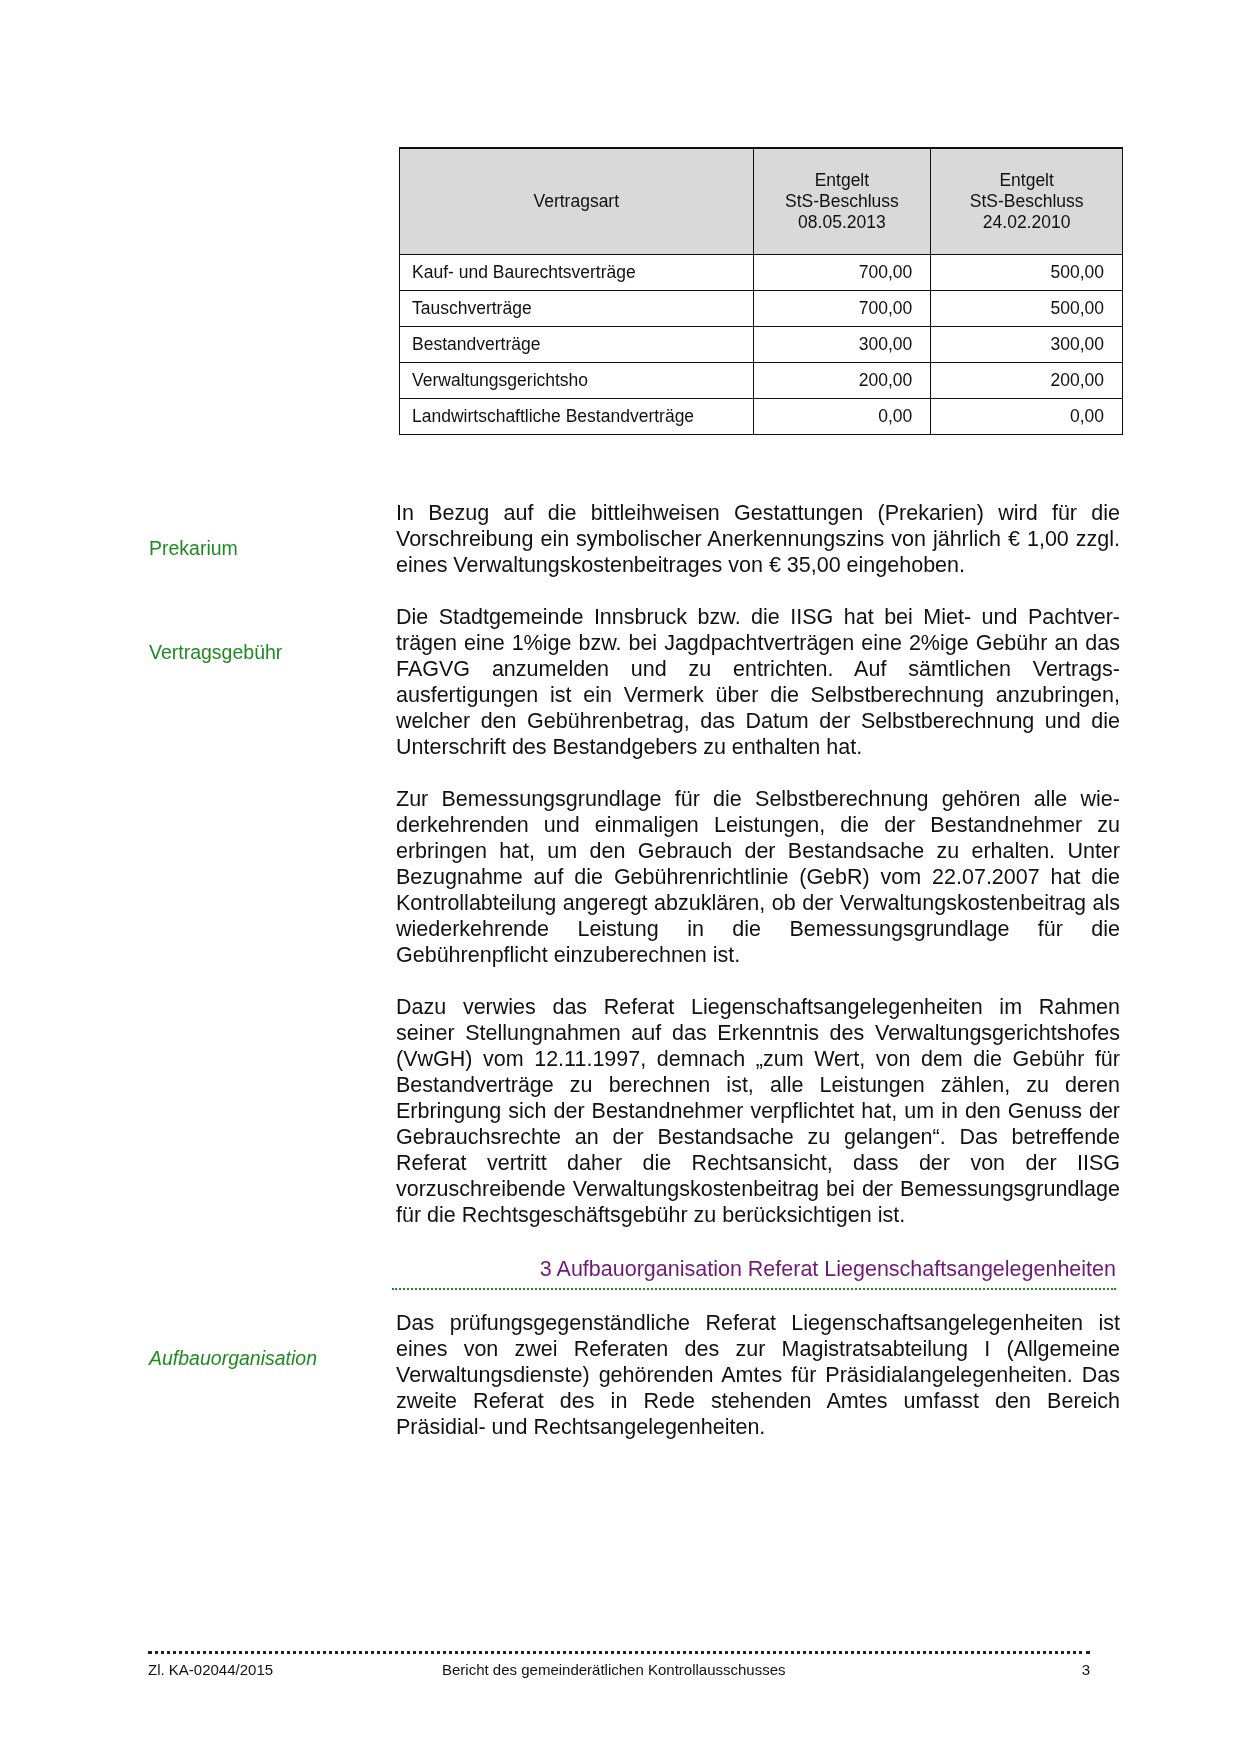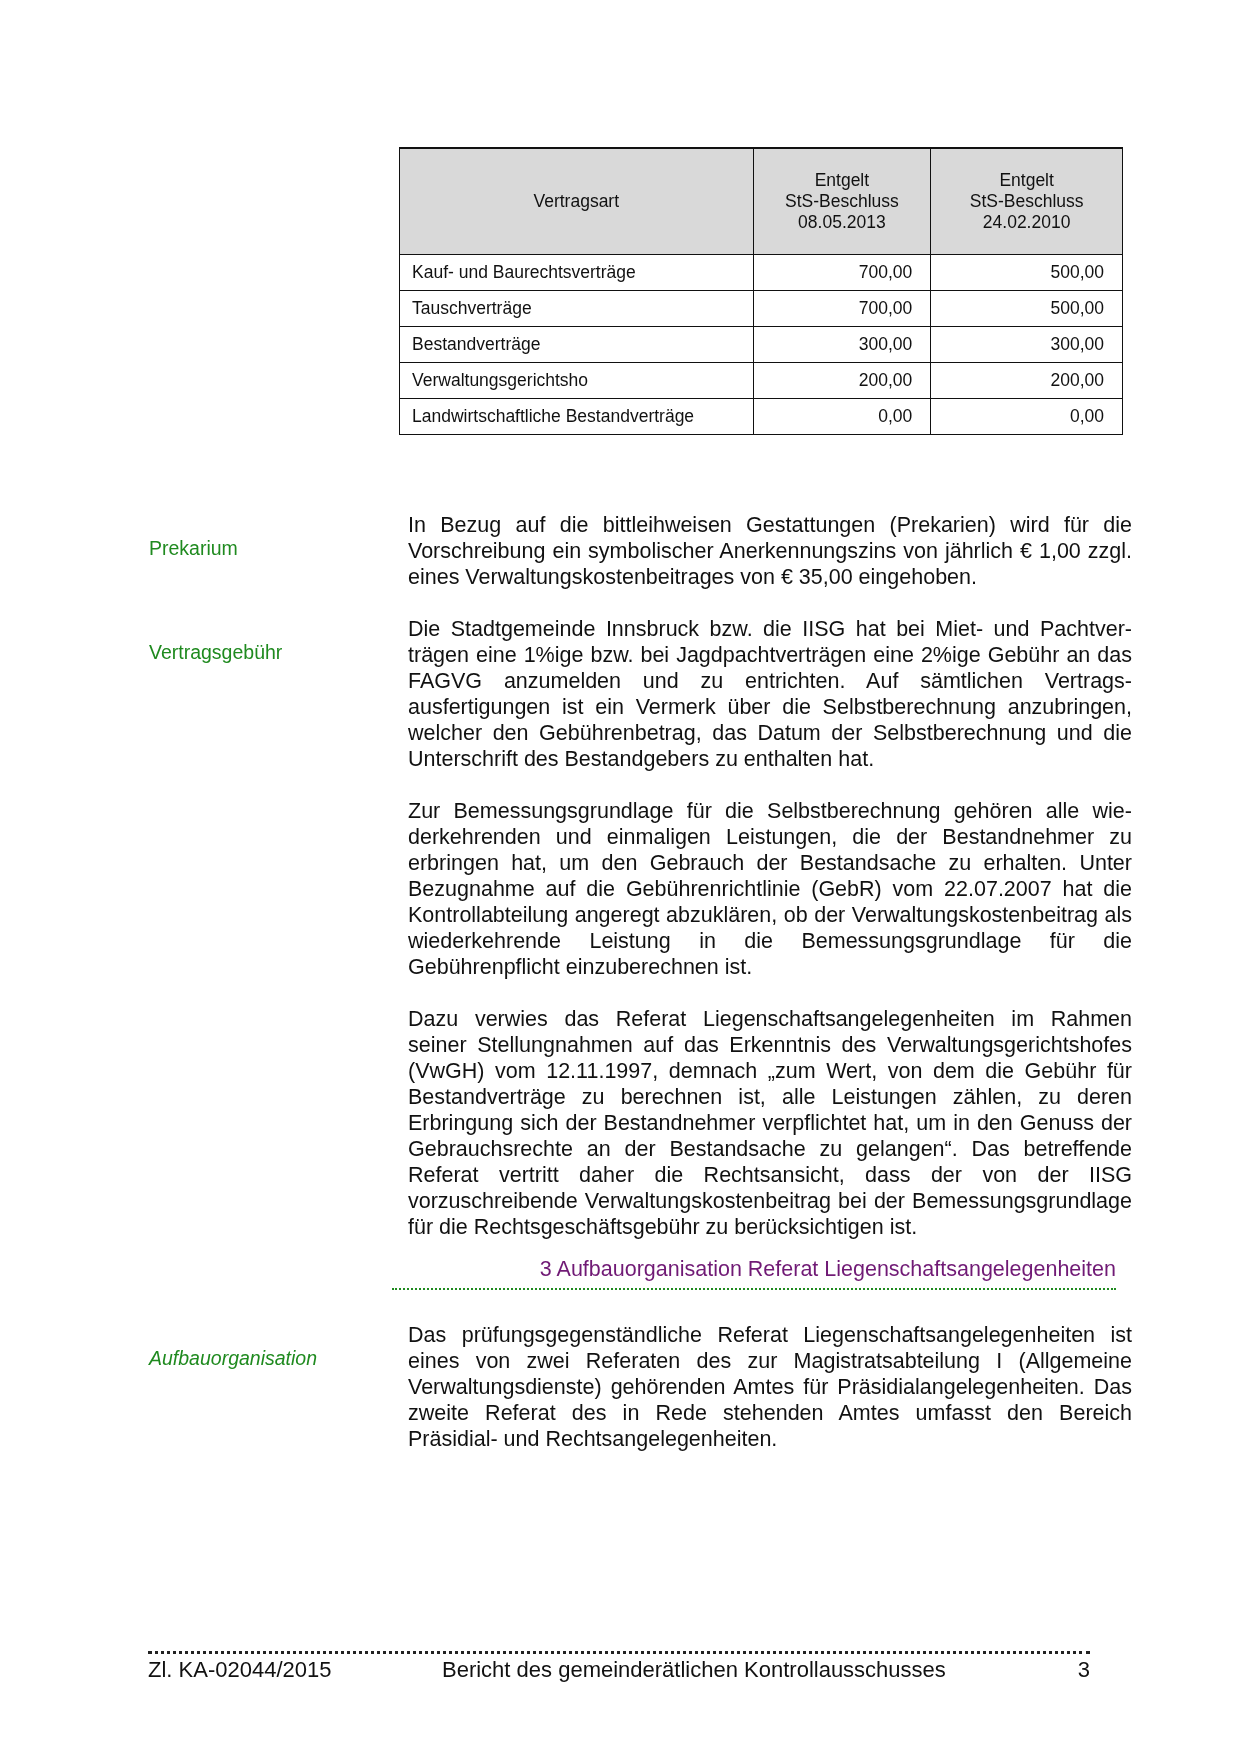--- a/index.html
+++ b/index.html
@@ -16,30 +16,30 @@
   table.fees tbody td { height: 35px; }
   table.fees td.num { text-align: right; padding-right: 18px; }
   table.fees td.dash { text-align: center; padding-left: 30px; }
   col.c1 { width: 354px; } col.c2 { width: 178px; } col.c3 { width: 192px; }
 
   
   .margin-label { position: absolute; left: 149px; color: #1f8a1f; font-size: 19.5px; margin-top: 43px; }
 
   
   .para { position: absolute; left: 392px; width: 724px; font-size: 21.5px;
-          line-height: 26px; text-align: justify; color: #111; margin: 16px; }
+          line-height: 26px; text-align: justify; color: #111; margin: 4px; }
 
   .section-heading { position: absolute; left: 392px; width: 724px; top: 1256px;
                      text-align: right; color: #701a75; font-size: 21.5px; line-height: 26px; }
   .section-rule { position: absolute; left: 392px; width: 724px; top: 1288px;
                   border-top: 2px dotted #1f8a1f; height: 0; }
 
   .footer-rule { position: absolute; left: 148px; width: 942px; top: 1651px;
                  border-top: 3px dotted #222; height: 0; }
-  .footer-text { position: absolute; top: 1660px; font-size: 22px; color: #111; line-height: 20px; }
+  .footer-text { position: absolute; top: 1660px; font-size: 15px; color: #111; line-height: 20px; }
 </style>
 </head>
 <body>
 
 <table class="fees">
   <colgroup>
       <col class="c1">
       <col class="c2">
       <col class="c3">
     </colgroup>

